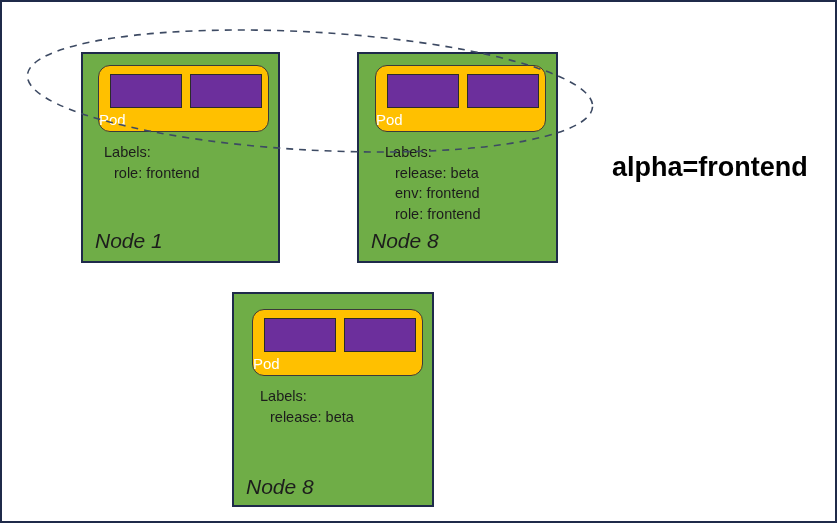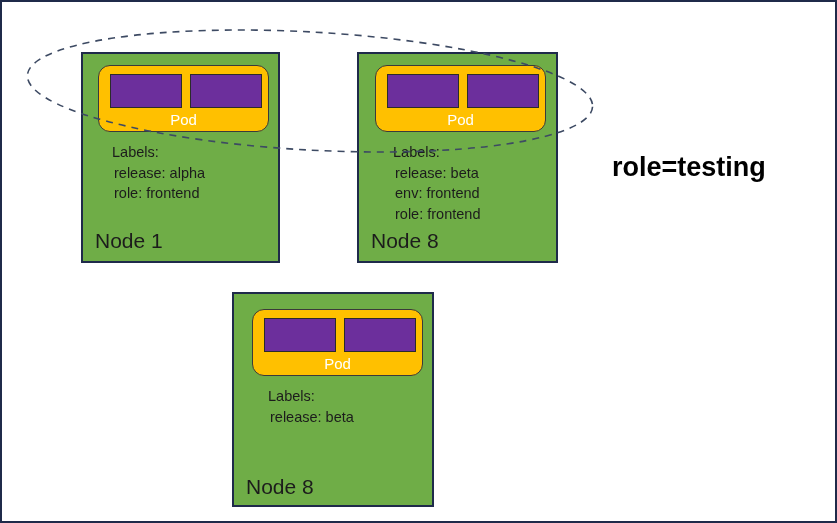--- a/index.html
+++ b/index.html
@@ -37,45 +37,46 @@
   .container-box {
     position: absolute;
     background: #6c2f9c;
     border: 1.5px solid #2b2b2b;
     box-sizing: border-box;
   }
   .pod-label {
     position: absolute;
     left: 0;
     right: 0;
-    text-align: center;
+    text-align: left;
     color: #ffffff;
     font-size: 15px;
     line-height: 1;
     white-space: nowrap;
   }
 
   
   .labels-block {
     position: absolute;
     color: #1c1c1c;
     font-size: 14.5px;
     line-height: 1.42;
     white-space: nowrap;
   }
-  .labels-title { margin-left: 12px; }
+  .labels-title { margin-left: 4px; }
   .labels-entry { margin-left: 14px; }
 
   
   .node-name {
     position: absolute;
     color: #1c1c1c;
     font-size: 21px;
     line-height: 1;
     white-space: nowrap;
+    font-style: italic;
   }
 
   
   #selector-caption {
     position: absolute;
     left: 610px;
     top: 148px;
     font-size: 27px;
     font-weight: bold;
     color: #000000;
@@ -101,21 +102,20 @@
   <div class="node" style="left:79px; top:50px; width:199px; height:211px;">
 
     <div class="pod" style="left:15px; top:11px; width:171px; height:67px;">
       <div class="container-box" style="left:11px; top:8px; width:72px; height:34px;"></div>
       <div class="container-box" style="left:91px; top:8px; width:72px; height:34px;"></div>
       <div class="pod-label" style="top:46px;">Pod</div>
     </div>
 
     <div class="labels-block" style="left:17px; top:88px;">
       <div class="labels-title">Labels:</div>
-      <div class="labels-entry">release: alpha</div>
       <div class="labels-entry">role: frontend</div>
     </div>
 
     <div class="node-name" style="left:12px; top:176px;">Node 1</div>
   </div>
 
   <div class="node" style="left:355px; top:50px; width:201px; height:211px;">
 
     <div class="pod" style="left:16px; top:11px; width:171px; height:67px;">
       <div class="container-box" style="left:11px; top:8px; width:72px; height:34px;"></div>
@@ -147,16 +147,16 @@
     </div>
 
     <div class="node-name" style="left:12px; top:182px;">Node 8</div>
   </div>
 
   <svg id="selection-ellipse" viewBox="0 0 837 523" xmlns="http://www.w3.org/2000/svg">
     <ellipse cx="308" cy="89" rx="283" ry="59" transform="rotate(3.2 308 89)" fill="none" stroke="#3d4a63" stroke-width="1.6" stroke-dasharray="7 6"></ellipse>
   </svg>
 
   <div id="selector-caption">
-    <div>role=testing</div>
+    <div>alpha=frontend</div>
   </div>
 
 </div>
 
 </body></html>

